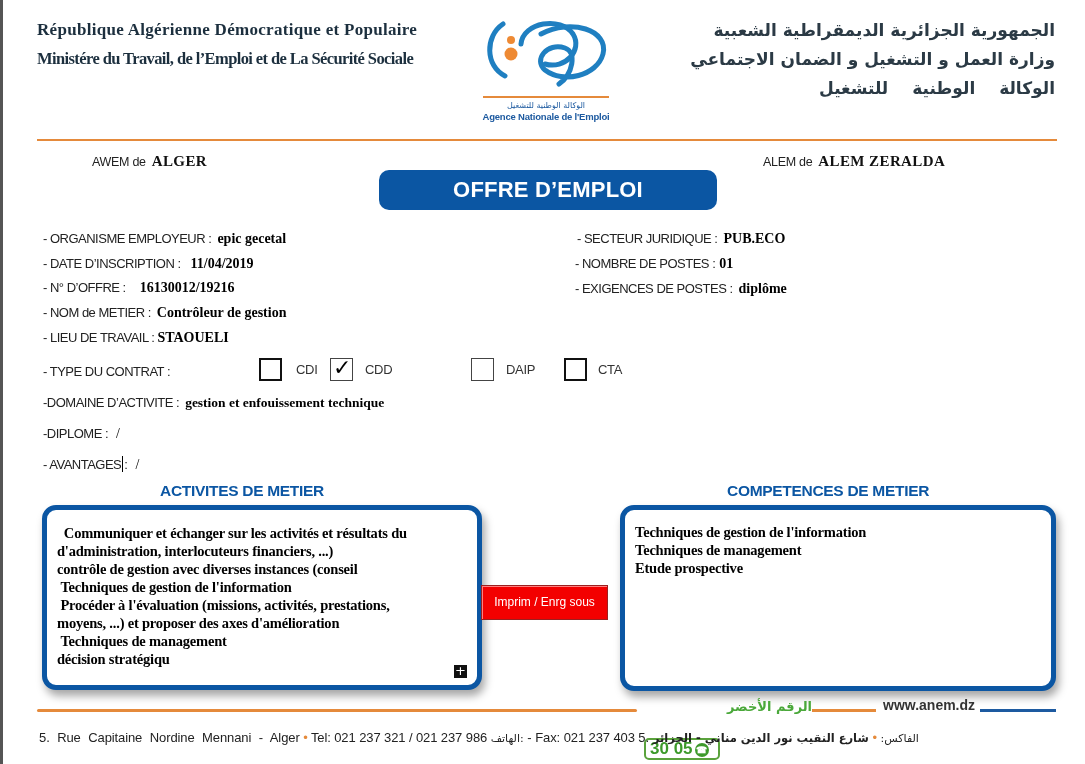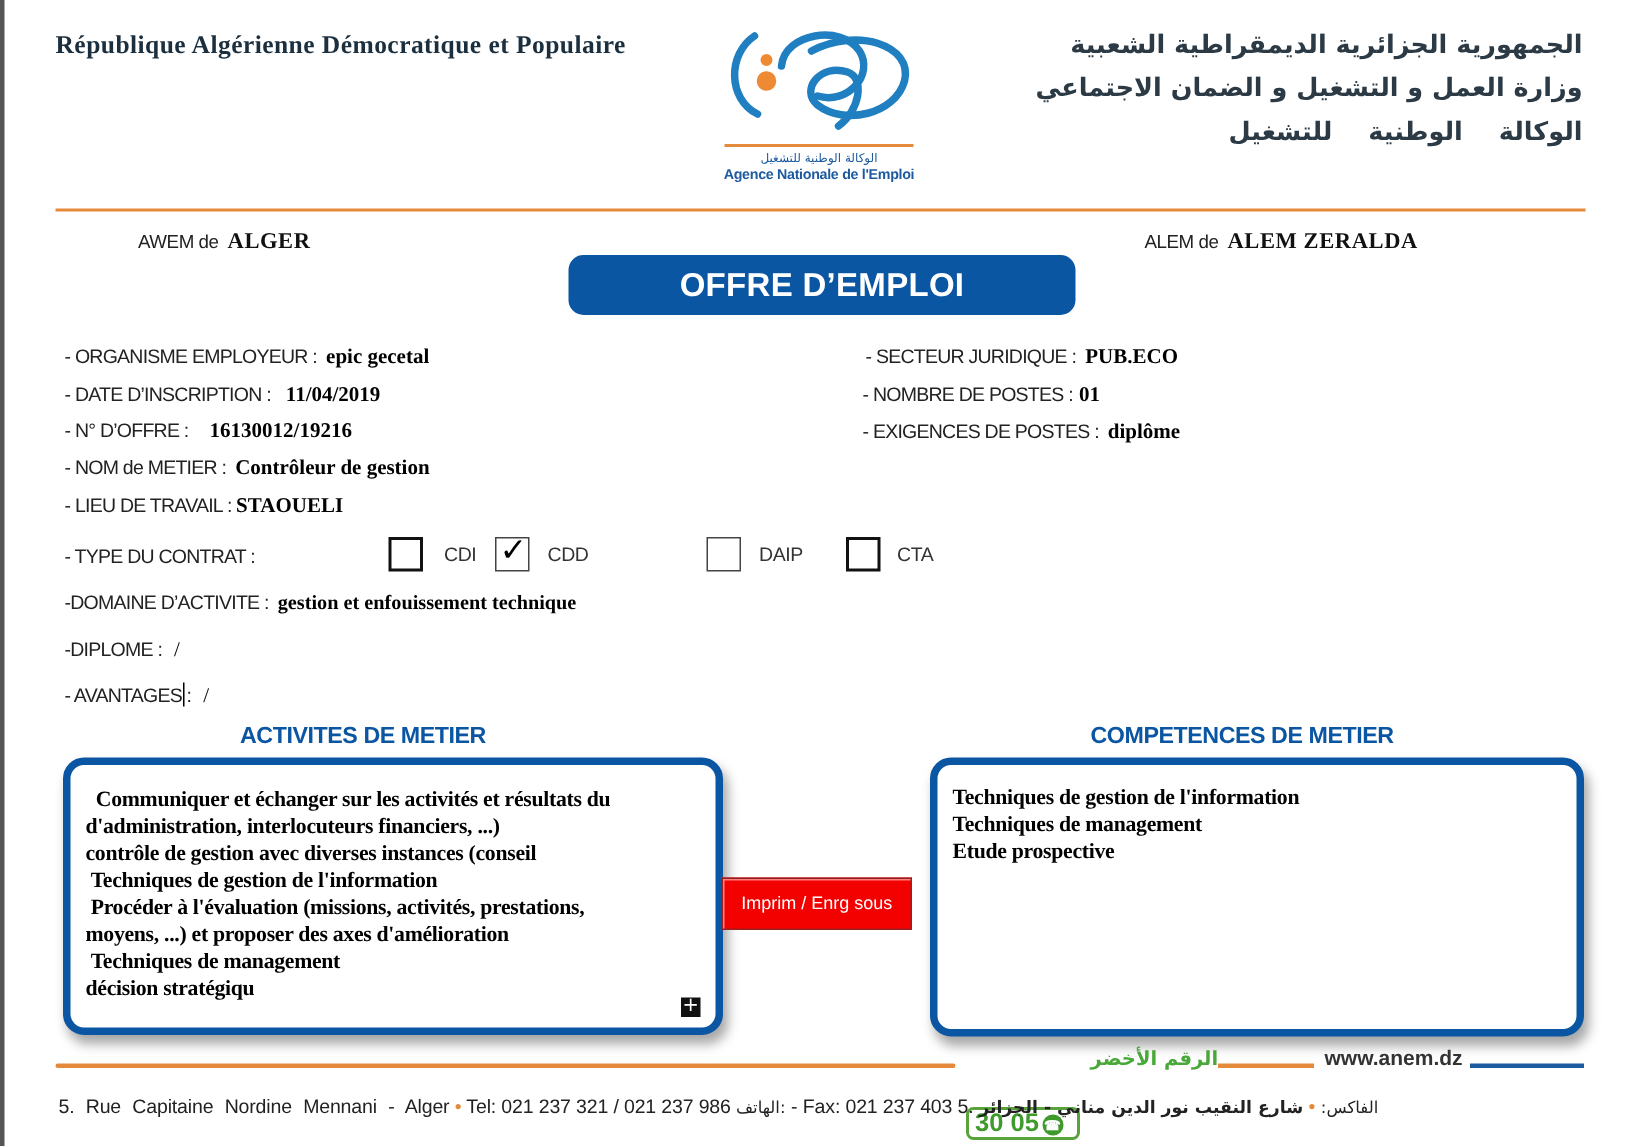--- a/index.html
+++ b/index.html
@@ -76,20 +76,21 @@
   .address .ar { font-family: "DejaVu Sans", sans-serif; font-size: 11px; }
   .address .arb { font-family: "DejaVu Sans", sans-serif; font-size: 11.5px; font-weight: bold; }
 </style>
 </head>
 <body>
 
 <div class="left-edge"></div>
 
 <div class="hdr-fr">
   <div class="l1">République Algérienne Démocratique et Populaire</div>
+  <div class="l2">Ministére du Travail, de l’Emploi et de La Sécurité Sociale</div>
 </div>
 
 <div class="logo">
   <svg width="130" height="78" viewBox="0 0 130 78">
     <path d="M22 10 C4 22, 4 52, 24 62" fill="none" stroke="#1f7fc1" stroke-width="5" stroke-linecap="round"></path>
     <circle cx="30" cy="26" r="4" fill="#ee8a34"></circle>
     <circle cx="30" cy="40" r="6.5" fill="#ee8a34"></circle>
     <path d="M40 30 C42 8, 80 2, 92 20 C102 36, 84 56, 64 50" fill="none" stroke="#1f7fc1" stroke-width="5" stroke-linecap="round"></path>
     <path d="M60 20 C90 4, 128 16, 122 40 C116 62, 82 70, 64 56 C52 46, 66 28, 84 34 C96 38, 92 60, 78 70" fill="none" stroke="#1f7fc1" stroke-width="5" stroke-linecap="round"></path>
   </svg>

